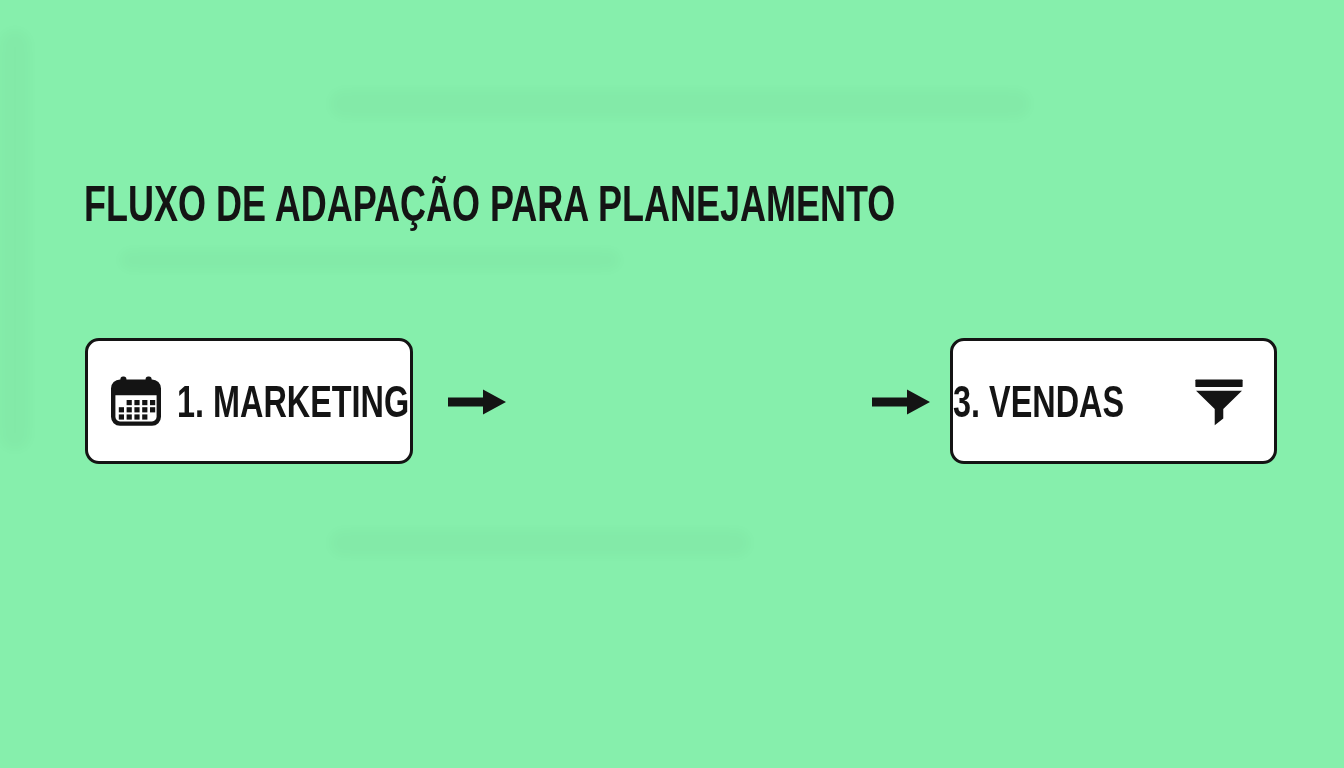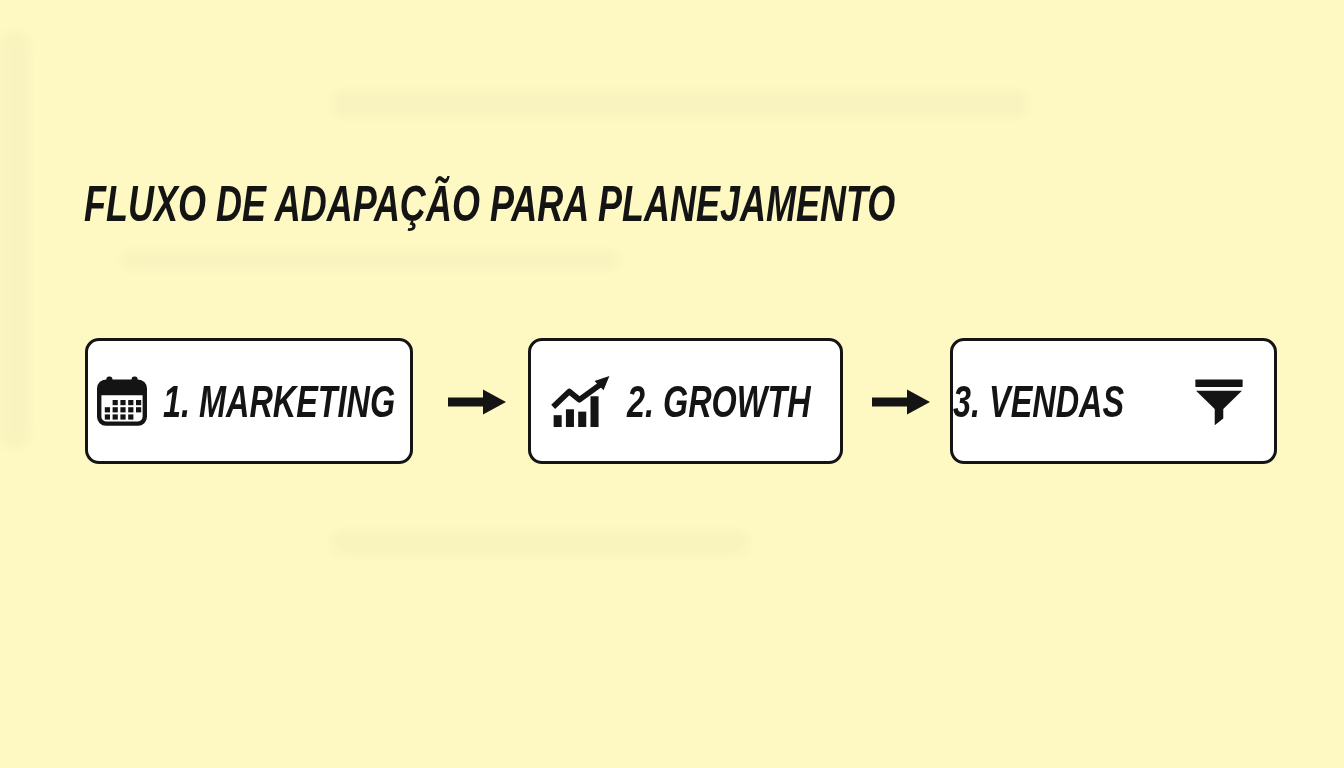--- a/index.html
+++ b/index.html
@@ -3,23 +3,22 @@
 <meta charset="utf-8">
 <style>
   * { margin: 0; padding: 0; box-sizing: border-box; }
   html, body { width: 1344px; height: 768px; overflow: hidden; }
   body { font-family: "Liberation Sans", "DejaVu Sans", sans-serif; background: #fdfdfd; }
 
   .canvas {
     position: relative;
     width: 1344px;
     height: 768px;
-    background: #fef9c3;
+    background: #86efac;
     color: #141414;
-    font-style: italic;
   }
 
   
   .blob { position: absolute; background: #000; opacity: 0.018; border-radius: 40px; filter: blur(6px); }
   .blob.b1 { left: 330px; top: 90px;  width: 700px; height: 28px; }
   .blob.b2 { left: 120px; top: 250px; width: 500px; height: 20px; }
   .blob.b3 { left: 330px; top: 530px; width: 420px; height: 26px; }
   .blob.b4 { left: 0px;   top: 30px;  width: 30px;  height: 420px; }
 
   .title {
@@ -43,21 +42,21 @@
   .step-box {
     position: absolute;
     top: 338px;
     height: 126px;
     background: #ffffff;
     border: 3px solid #141414;
     border-radius: 14px;
     display: flex;
     align-items: center;
   }
-  .box-1 { left: 85px;  width: 328px; padding-left: 8px; }
+  .box-1 { left: 85px;  width: 328px; padding-left: 22px; }
   .box-2 { left: 528px; width: 315px; padding-left: 20px; }
   .box-3 { left: 950px; width: 327px; }
 
   .step-label {
     font-size: 45px;
     font-weight: 700;
     line-height: 1;
     color: #141414;
   }
   .box-1 .icon-wrap { margin-right: 15px; }
@@ -122,33 +121,20 @@
     </span>
     <span class="step-label condensed">1. MARKETING</span>
   </div>
 
   <div class="arrow arrow-1">
     <svg width="60" height="32" viewBox="0 0 60 32" fill="#141414">
       <polygon points="0,11.5 35,11.5 35,3.5 58,16 35,28.5 35,20.5 0,20.5"></polygon>
     </svg>
   </div>
 
-  <div class="step-box box-2">
-    <span class="icon-wrap">
-      <svg width="62" height="52" viewBox="0 0 26 22" fill="#141414">
-        <rect x="1" y="17" width="3.4" height="5"></rect>
-        <rect x="6.2" y="14.5" width="3.4" height="7.5"></rect>
-        <rect x="11.4" y="15.5" width="3.4" height="6.5"></rect>
-        <rect x="16.6" y="9" width="3.4" height="13"></rect>
-        <path d="M0.8,13.5 L7.6,7 L11.9,10.5 L20.5,4.2" fill="none" stroke="#141414" stroke-width="2.4" stroke-linejoin="round"></path>
-        <polygon points="24.6,0.4 22.1,6.5 18.3,2.5"></polygon>
-      </svg>
-    </span>
-    <span class="step-label condensed">2. GROWTH</span>
-  </div>
 
   <div class="arrow arrow-2">
     <svg width="60" height="32" viewBox="0 0 60 32" fill="#141414">
       <polygon points="0,11.5 35,11.5 35,3.5 58,16 35,28.5 35,20.5 0,20.5"></polygon>
     </svg>
   </div>
 
   <div class="step-box box-3">
     <span class="step-label condensed">3. VENDAS</span>
     <span class="icon-wrap funnel-wrap">

